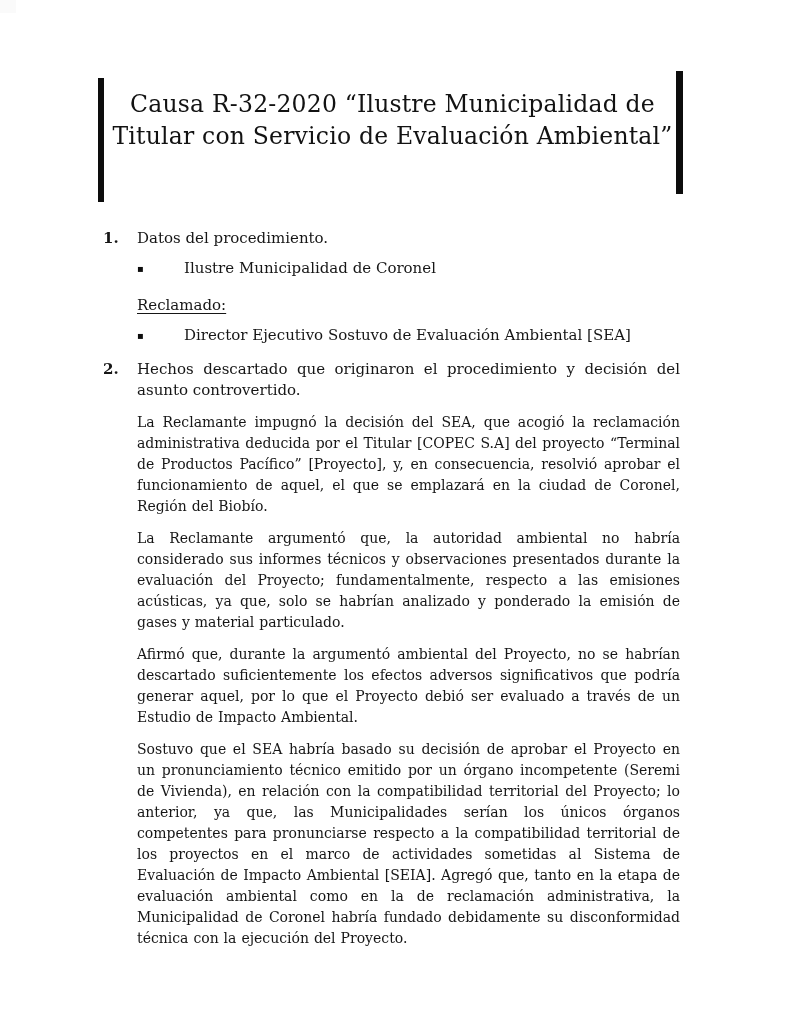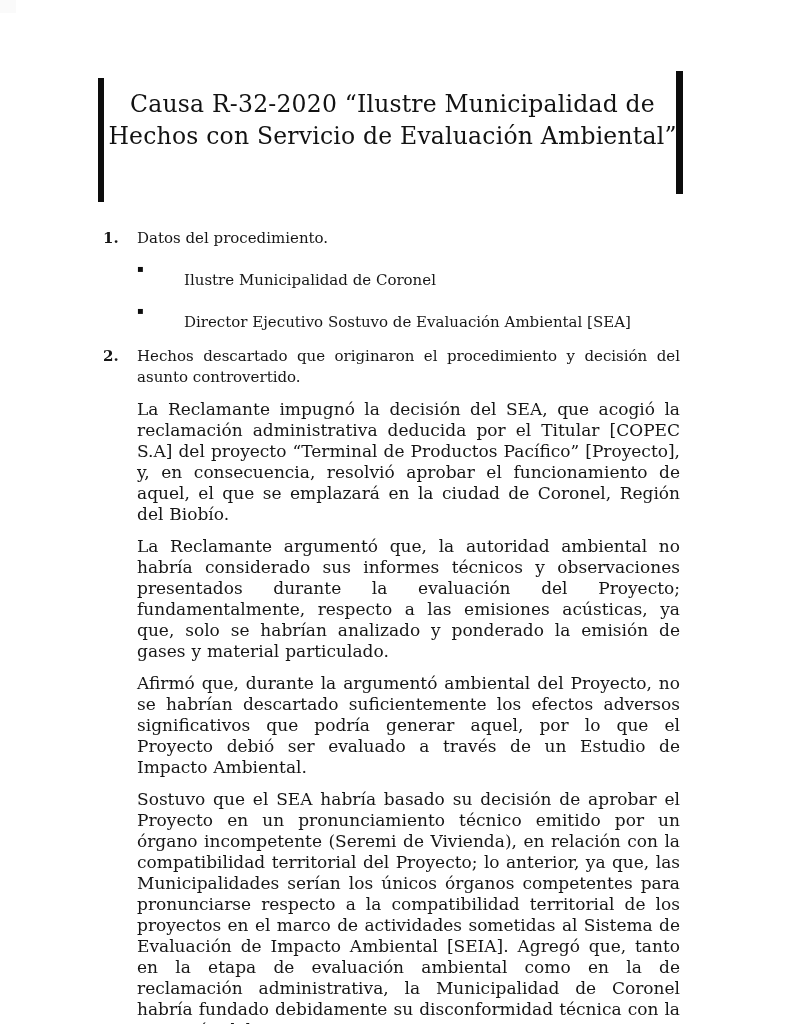--- a/index.html
+++ b/index.html
@@ -106,25 +106,24 @@
   }
   .bullet {
     width: 47px;
     flex-shrink: 0;
     font-size: 10px;
     line-height: 21px;
     color: #0d0d0d;
   }
   .bullet-text {
     flex: 1;
-    margin-top: 12px;
   }
   .para {
     margin-top: 11px;
-    font-size: 17px;
+    font-size: 14px;
     line-height: 21px;
     text-align: justify;
     hyphens: none;
     word-spacing: 0.5px;
   }
   .para:first-of-type {
     margin-top: 9px;
   }
 </style>
 </head>
@@ -132,36 +131,37 @@
 
 <div class="page">
 
   <div class="scan-artifact"></div>
 
   <div class="title-banner">
     <div class="bar bar-left"></div>
     <div class="bar bar-right"></div>
     <div class="title-text">
       <div>Causa R-32-2020 “Ilustre Municipalidad de</div>
-      <div>Hechos con Servicio de Evaluación Ambiental”</div>
+      <div>Titular con Servicio de Evaluación Ambiental”</div>
     </div>
   </div>
 
   <div class="content">
 
     <div class="section">
       <div class="sec-num">1.</div>
       <div class="sec-body">
         <div class="sec-heading">Datos del procedimiento.</div>
 
         <div class="bullet-item">
           <span class="bullet">▪</span>
           <span class="bullet-text">Ilustre Municipalidad de Coronel</span>
         </div>
 
+        <div class="party-label">Reclamado:</div>
         <div class="bullet-item">
           <span class="bullet">▪</span>
           <span class="bullet-text">Director Ejecutivo Sostuvo de Evaluación Ambiental [SEA]</span>
         </div>
       </div>
     </div>
 
     <div class="section">
       <div class="sec-num">2.</div>
       <div class="sec-body">

